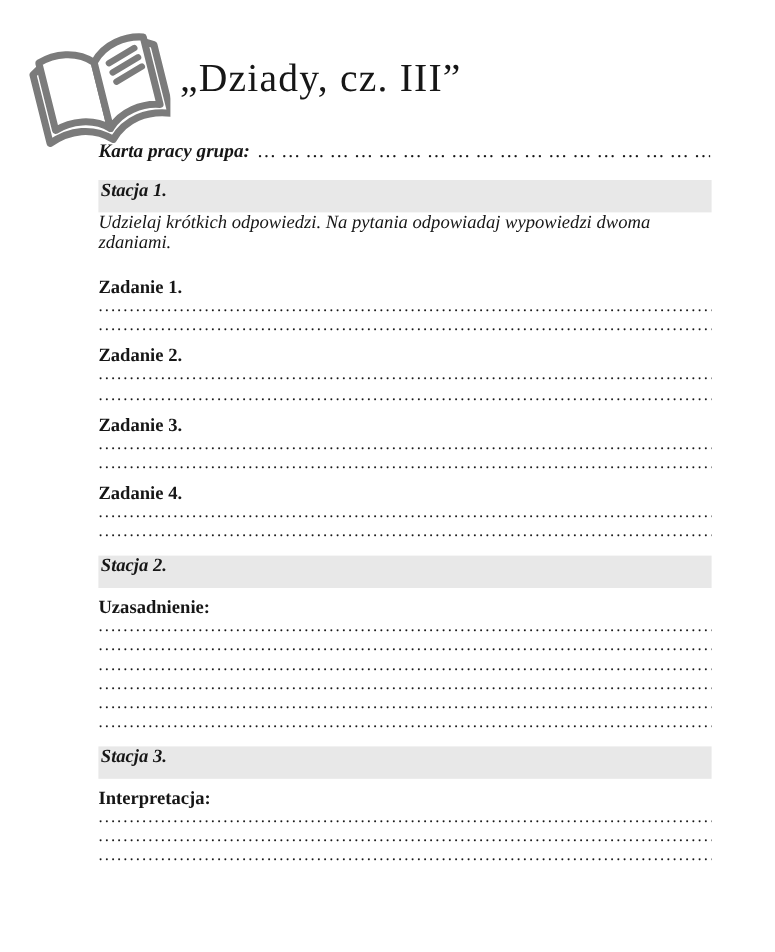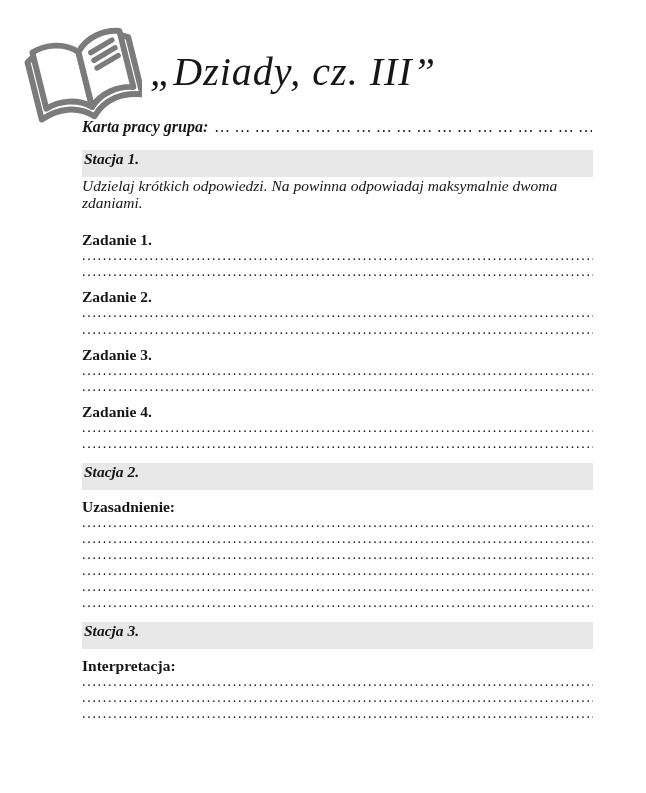--- a/index.html
+++ b/index.html
@@ -14,22 +14,21 @@
   .page { position: absolute; inset: 0; }
 
   .book-icon {
     position: absolute; left: 24px; top: 6px;
     width: 118px; height: 124px;
   }
 
   .title {
     position: absolute; left: 150px; top: 48px;
     margin: 0;
-    font-size: 40px;
-    font-style: italic;
+    font-size: 33px;
     font-weight: 400;
     letter-spacing: 1px;
     white-space: nowrap;
   }
 
   .group-line {
     position: absolute; left: 82px; top: 118px;
     width: 510px;
     font-size: 16px;
     font-style: italic;
@@ -105,21 +104,21 @@
 
   <div class="group-line">
     <span class="group-label">Karta pracy grupa:</span>
     <span class="group-dots">… … … … … … … … … … … … … … … … … … … … … … … … … … … … … …</span>
   </div>
 
   <div class="content">
 
     <section class="station">
       <div class="station-bar">Stacja 1.</div>
-      <div class="instruction">Udzielaj krótkich odpowiedzi. Na powinna odpowiadaj maksymalnie dwoma zdaniami.</div>
+      <div class="instruction">Udzielaj krótkich odpowiedzi. Na pytania odpowiadaj wypowiedzi dwoma zdaniami.</div>
       <div class="task">
         <div class="task-heading">Zadanie 1.</div>
         <div>
             <div class="dot-line">........................................................................................................................................</div>
             <div class="dot-line">........................................................................................................................................</div>
           </div>
       </div>
       <div class="task">
         <div class="task-heading">Zadanie 2.</div>
         <div>

